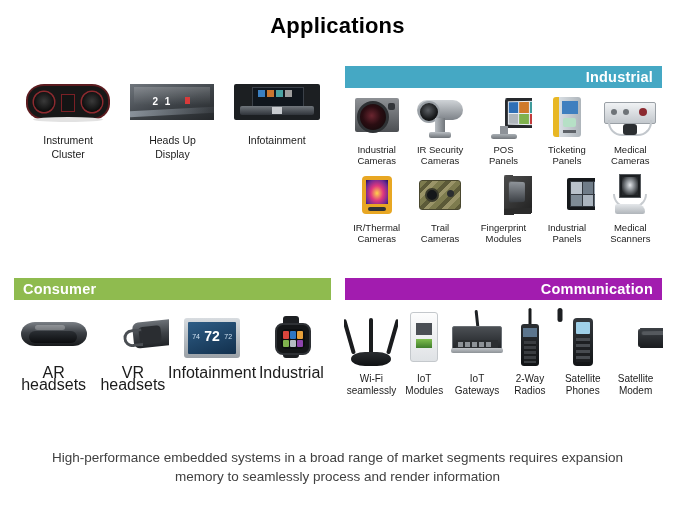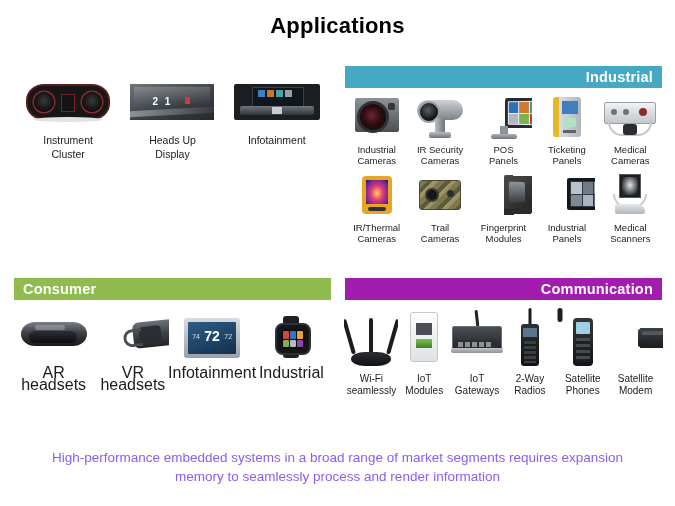--- a/index.html
+++ b/index.html
@@ -111,21 +111,21 @@
 
   
   .caption {
     position: absolute;
     left: 28px;
     top: 448px;
     width: 619px;
     text-align: center;
     font-size: 13.5px;
     line-height: 19px;
-    color: #8b5cf6;
+    color: #404040;
   }
 
   
   .pic { position: relative; width: 100%; height: 100%; }
   .ctr { position: absolute; left: 50%; transform: translateX(-50%); }
 
   
   .ic-body {
     top: 8px; width: 80px; height: 32px; border-radius: 16px/14px;
     background: #171717; box-shadow: 0 0 0 2px #5c1b1f;

